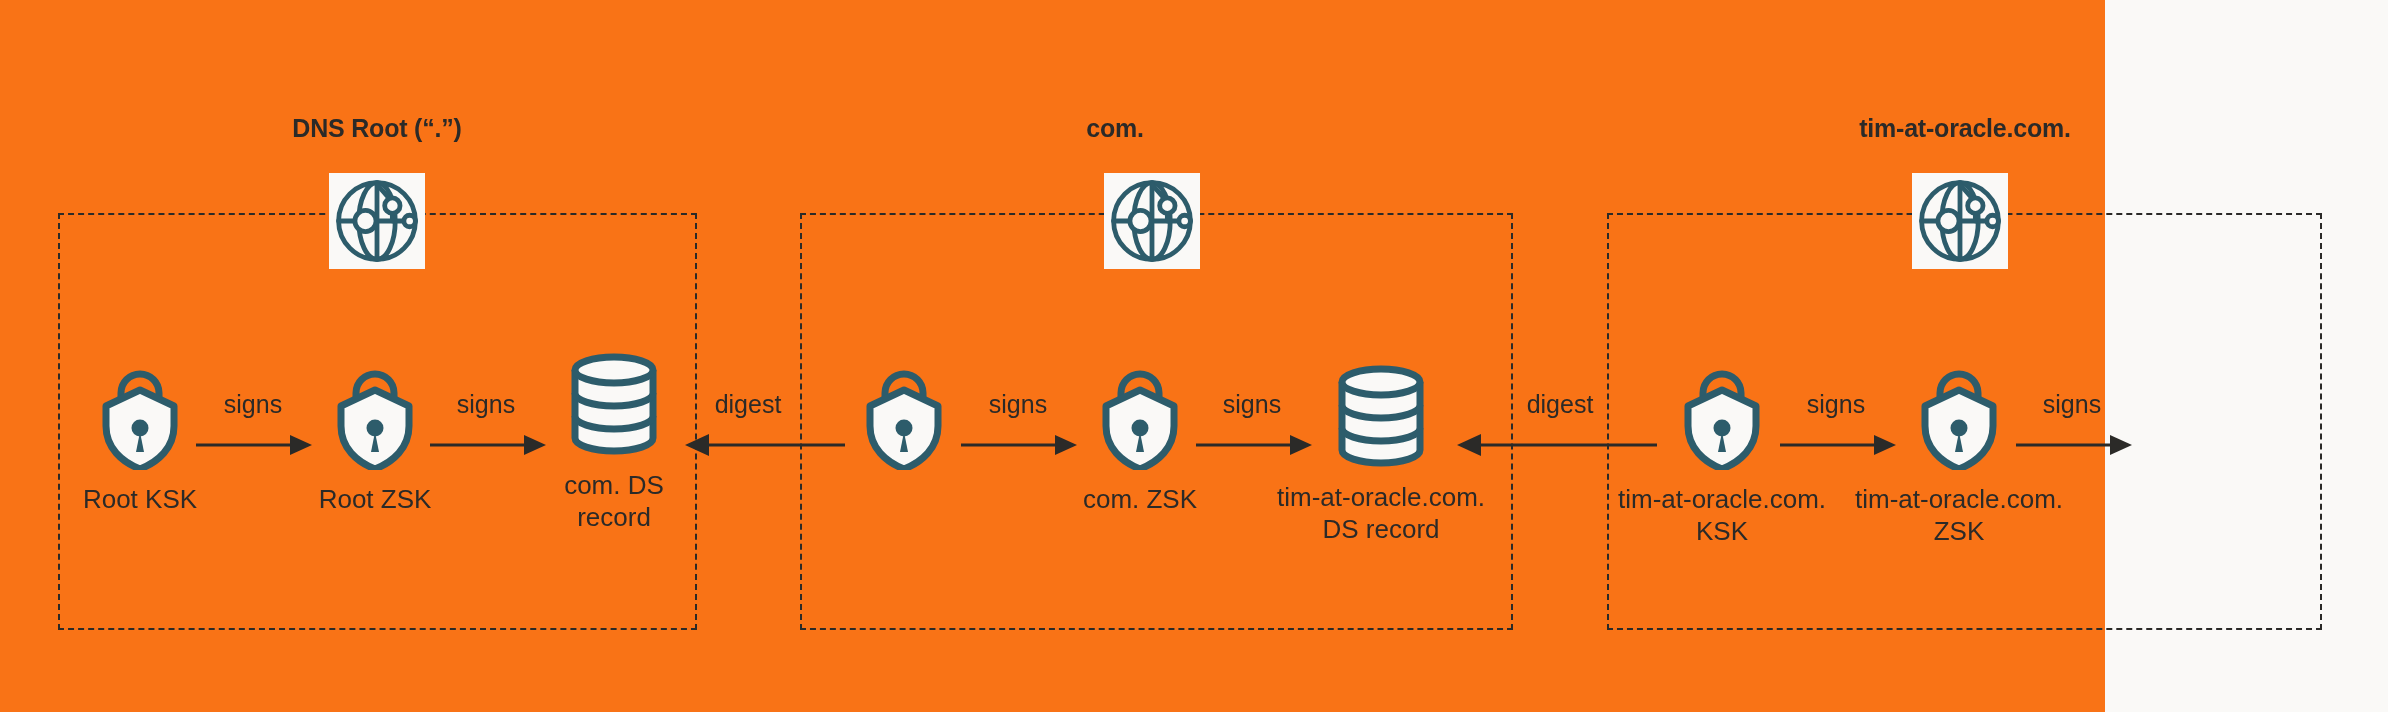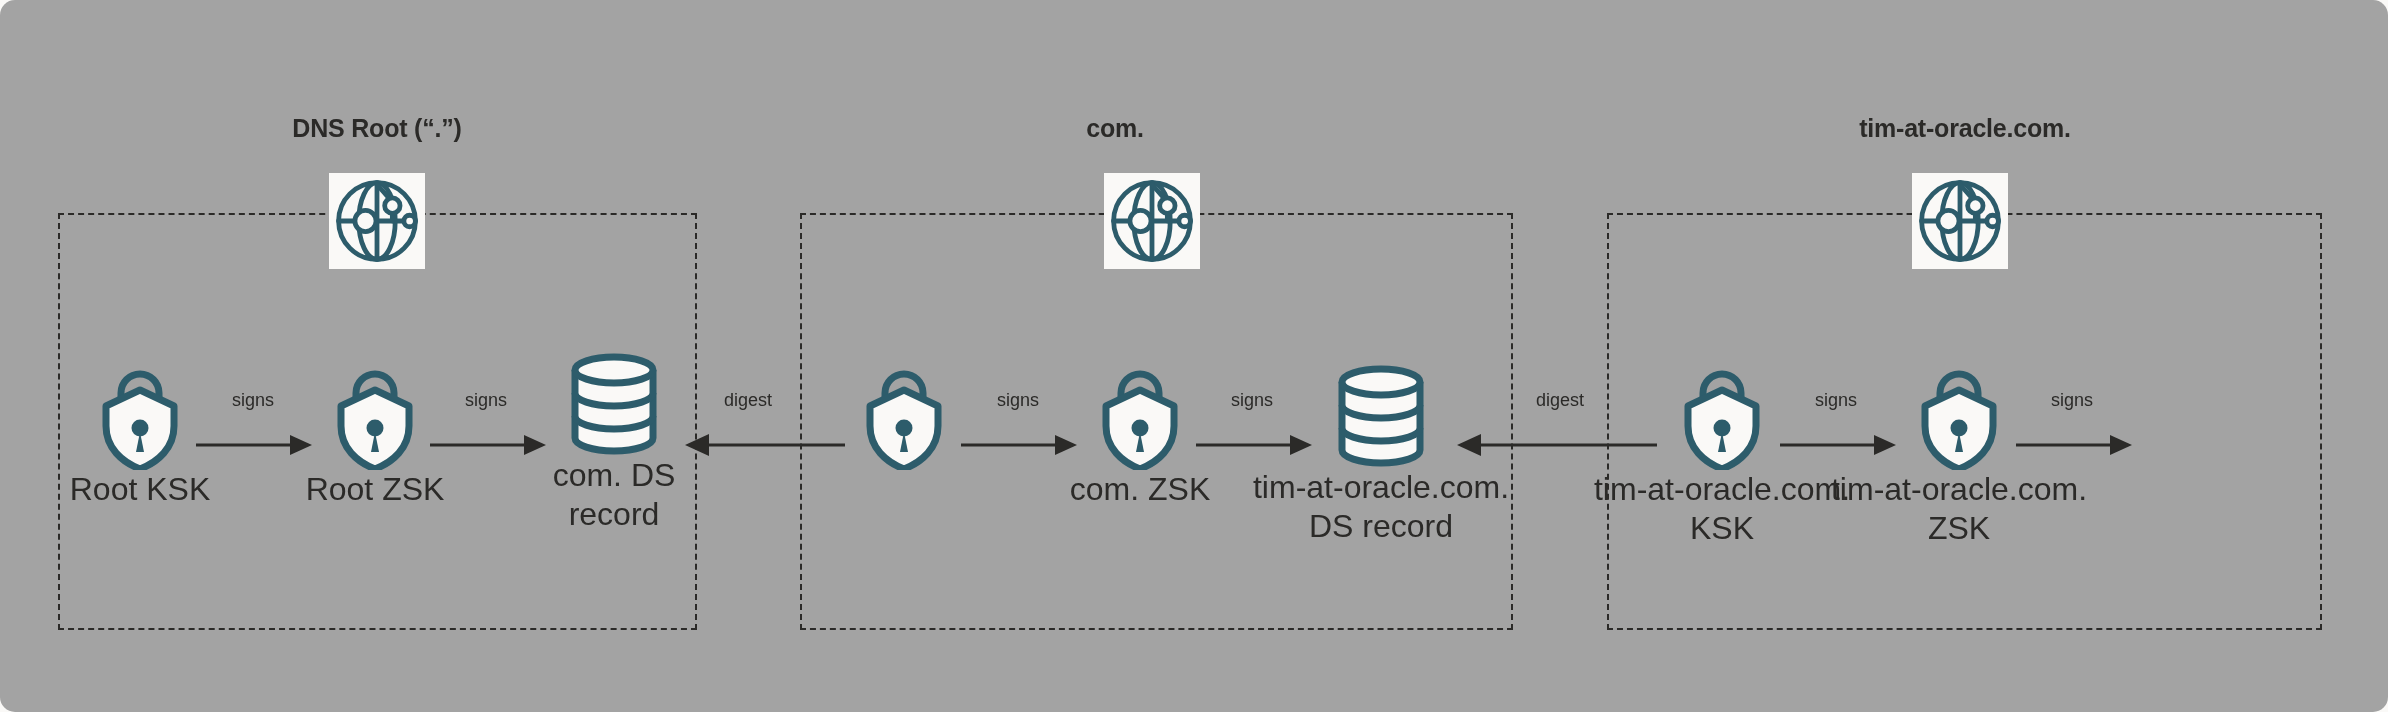--- a/index.html
+++ b/index.html
@@ -8,24 +8,23 @@
     background: #faf9f7;
   }
   body {
     width: 2388px;
     height: 712px;
     font-family: "Liberation Sans", sans-serif;
     overflow: hidden;
   }
   #stage {
     position: relative;
-    width: 2388px;
+    width: 2105px;
     height: 712px;
-    background: #a3a3a3;
-    border-radius: 15px;
+    background: #f97316;
   }
 
   
   .zone {
     position: absolute;
     border: 2px dashed #2b2a28;
     box-sizing: border-box;
     background: transparent;
   }
   .zone-title {
@@ -60,35 +59,36 @@
     display: block;
     margin: 0 auto;
     height: 110px;
     width: 92px;
   }
   .node .icon.db {
     width: 96px;
     height: 104px;
   }
   .node .caption {
-    font-size: 32px;
+    margin-top: 14px;
+    font-size: 26px;
     line-height: 1.22;
     color: #2b2a28;
     white-space: pre-line;
   }
 
   
   .arrow {
     position: absolute;
     height: 30px;
     overflow: visible;
   }
   .arrow-label {
     position: absolute;
-    font-size: 18px;
+    font-size: 25px;
     color: #2b2a28;
     white-space: nowrap;
     transform: translateX(-50%);
   }
 </style>
 </head>
 <body>
 
 <div id="stage">
 

